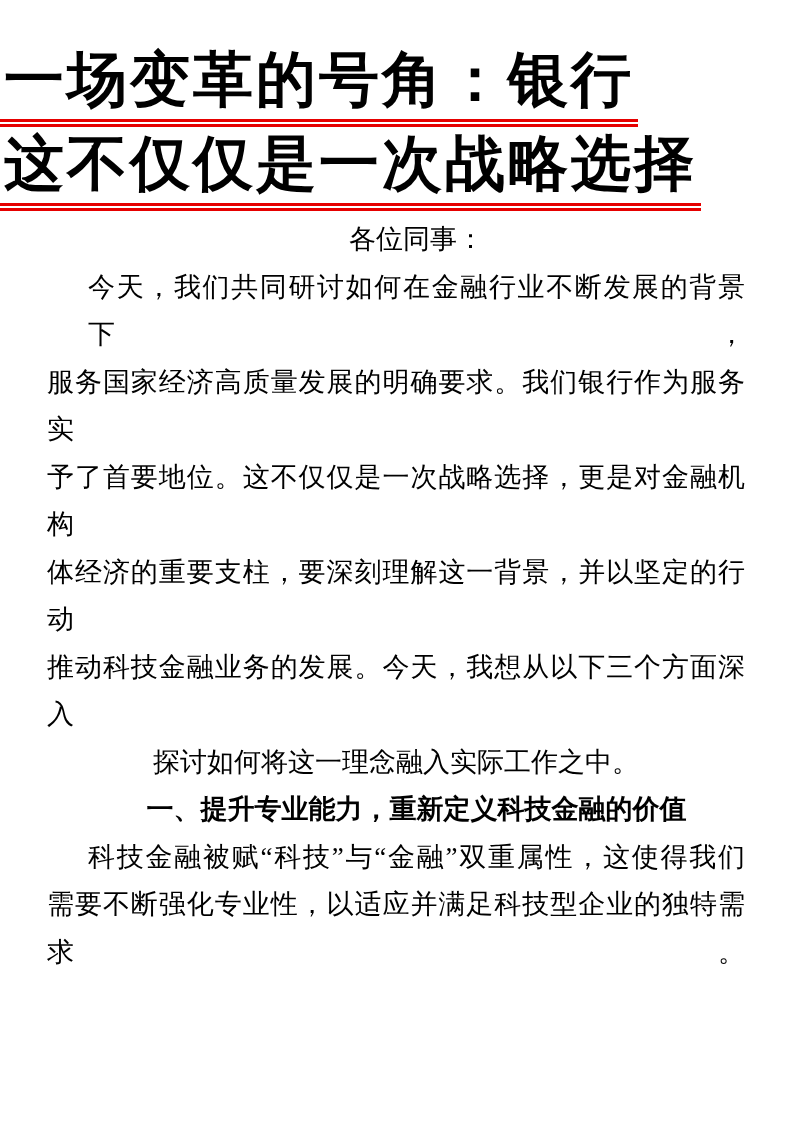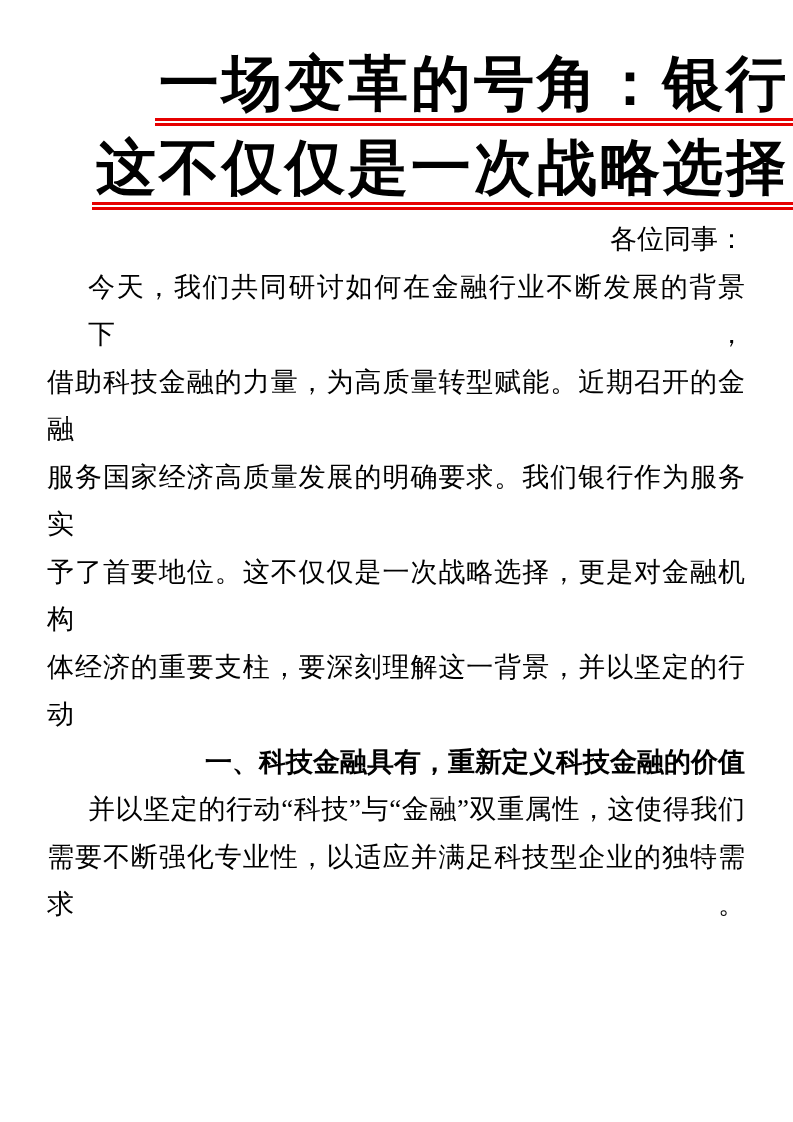--- a/index.html
+++ b/index.html
@@ -12,22 +12,22 @@
     width: 793px;
     height: 1122px;
     margin: 0 auto;
     background: #ffffff;
     overflow: hidden;
     color: #000000;
   }
   
   .doc-title {
     margin-top: 42px;
-    text-align: right;
-    font-family: Liberation Sans, sans-serif;
+    text-align: left;
+    font-family: Liberation Mono, monospace;
     font-weight: bold;
     font-size: 60px;
     line-height: 84px;
     letter-spacing: 3px;
     color: #000000;
   }
   .title-line { white-space: nowrap; }
   .title-line .u {
     padding: 0 4px 1px 4px;
     border-bottom: 8px double var(--underline-color, #e60000);
@@ -35,21 +35,21 @@
   
   .doc-body {
     margin-top: 6px;
     padding: 0 48px 0 47px;
     font-family: "Liberation Serif", "DejaVu Serif", serif;
     font-size: 27px;
     line-height: 47.5px;
     color: #000000;
   }
   .line {
-    text-align: right;
+    text-align: center;
     white-space: nowrap;
   }
   .line.justify {
     white-space: normal;
     text-align: justify;
     text-align-last: justify;
   }
   .line.indent { padding-left: 41px; }
   .line .seg-bold {
     font-family: "Liberation Sans", "DejaVu Sans", sans-serif;
@@ -64,21 +64,22 @@
 <body>
 
 <div class="page">
   <div class="doc-title" style="--underline-color: #e60000;">
       <div class="title-line"><span class="u">一场变革的号角：银行</span></div>
       <div class="title-line"><span class="u">这不仅仅是一次战略选择</span></div>
     </div>
   <div class="doc-body">
       <div class="line indent"><span>各位同事：</span></div>
       <div class="line indent justify"><span>今天，我们共同研讨如何在金融行业不断发展的背景下，</span></div>
-      <div class="line justify"><span>借助科技金融的力量，为高质量转型赋能。近期召开的金融</span></div>
       <div class="line justify"><span>服务国家经济高质量发展的明确要求。我们银行作为服务实</span></div>
       <div class="line justify"><span>予了首要地位。这不仅仅是一次战略选择，更是对金融机构</span></div>
       <div class="line justify"><span>体经济的重要支柱，要深刻理解这一背景，并以坚定的行动</span></div>
-      <div class="line heading indent"><span class="seg-bold">一、科技金融具有，重新定义科技金融的价值</span></div>
-      <div class="line indent justify"><span>并以坚定的行动“科技”与“金融”双重属性，这使得我们</span></div>
+      <div class="line justify"><span>推动科技金融业务的发展。今天，我想从以下三个方面深入</span></div>
+      <div class="line"><span>探讨如何将这一理念融入实际工作之中。</span></div>
+      <div class="line heading indent"><span class="seg-bold">一、提升专业能力，重新定义科技金融的价值</span></div>
+      <div class="line indent justify"><span>科技金融被赋“科技”与“金融”双重属性，这使得我们</span></div>
       <div class="line justify"><span>需要不断强化专业性，以适应并满足科技型企业的独特需求。</span></div>
     </div>
 </div>
 
 </body></html>

